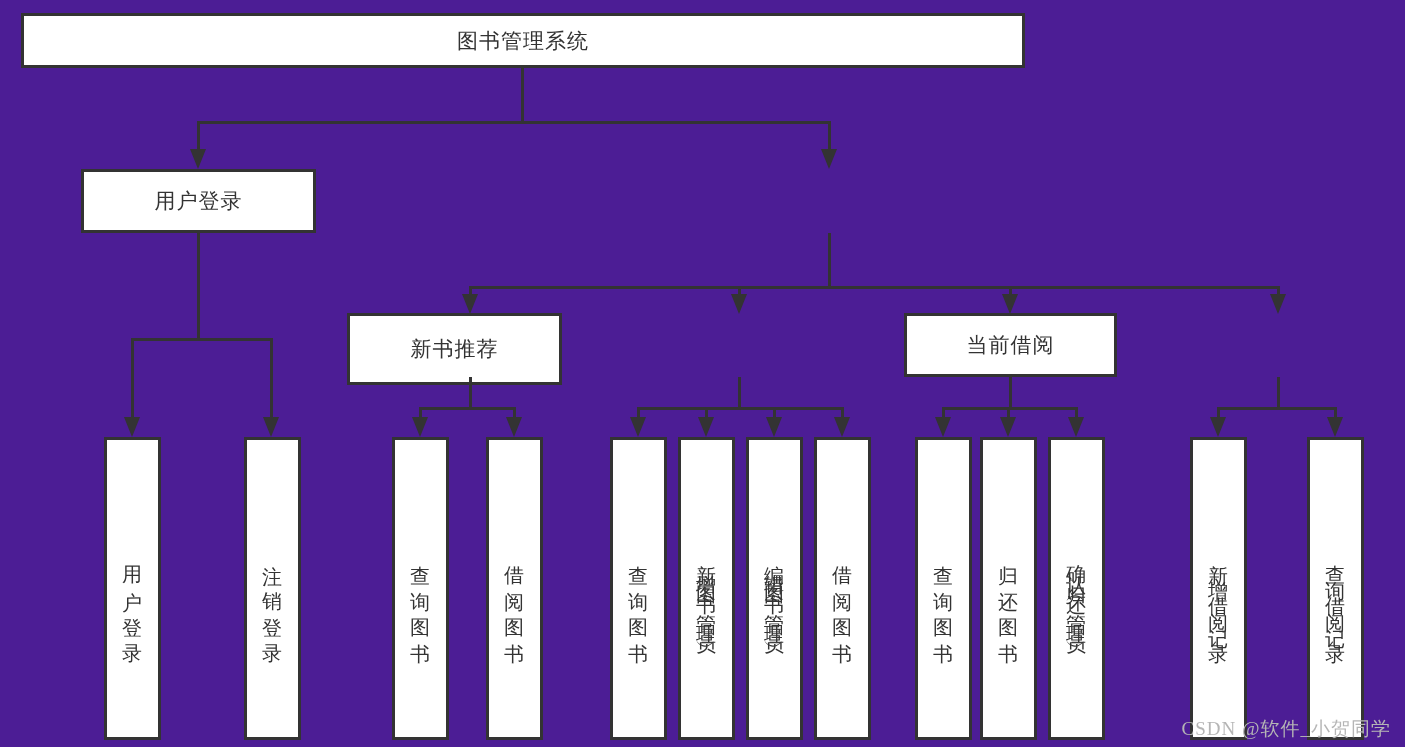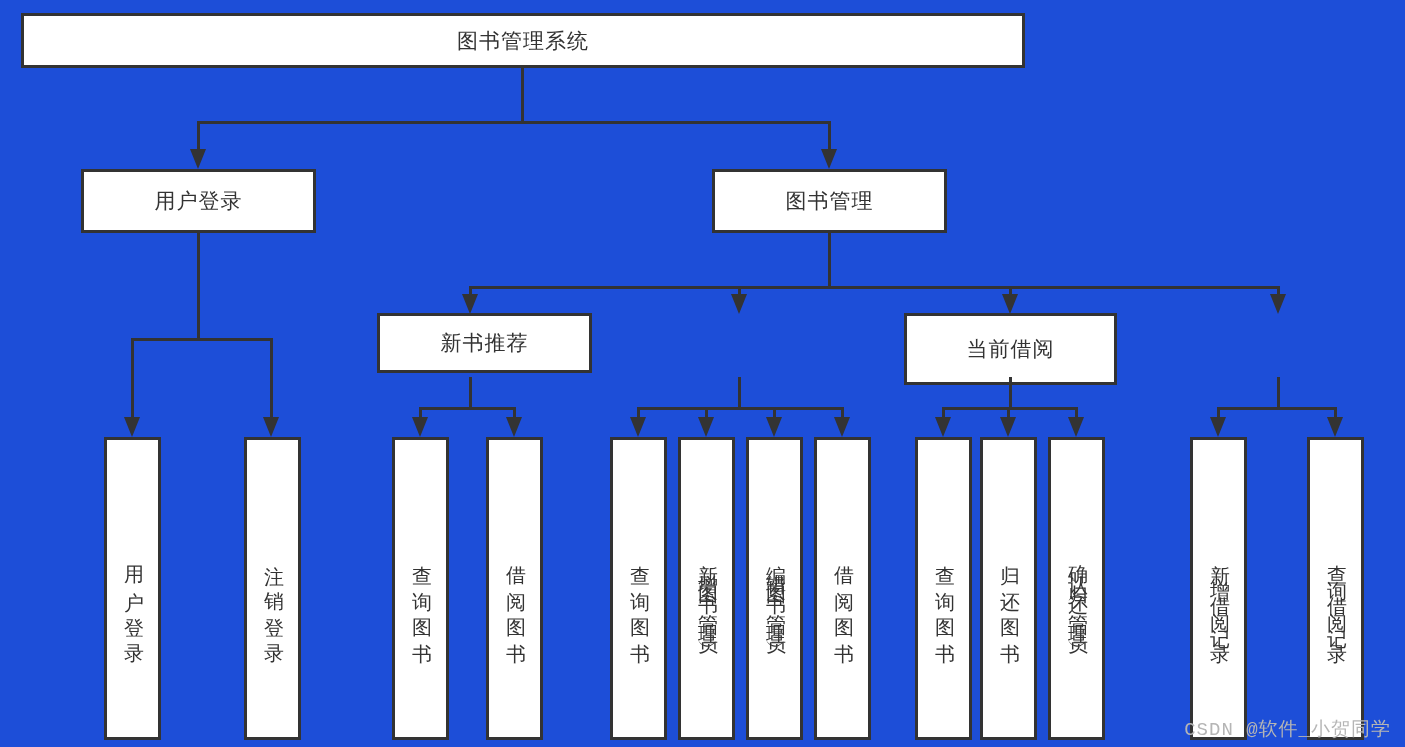--- a/index.html
+++ b/index.html
@@ -1,18 +1,18 @@
 <!DOCTYPE html>
 <html><head>
 <meta charset="utf-8">
 <style>
   html,body{margin:0;padding:0;background:#ffffff;}
   #canvas{
-    position:relative;width:1405px;height:747px;background:#1d4ed8;
-    font-family:Liberation Mono, monospace;color:#333333;
+    position:relative;width:1405px;height:747px;background:#4c1d95;
+    font-family:Liberation Serif, serif;color:#333333;
     overflow:hidden;
   }
   .box{
     position:absolute;box-sizing:border-box;background:#ffffff;
     border:3px solid #333333;display:flex;align-items:center;justify-content:center;
   }
   .box span{font-size:21px;color:#333333;letter-spacing:1px;}
   .leaf{
     position:absolute;box-sizing:border-box;width:57px;height:303px;top:437px;
     background:#ffffff;border:3px solid #333333;
@@ -49,46 +49,43 @@
   <div class="vline" style="left:521px;top:68px;height:53px;"></div>
   <div class="hline" style="left:197px;top:121px;width:634px;"></div>
   <div class="vline" style="left:197px;top:121px;height:30px;"></div>
   <div class="arrow" style="left:190px;top:149px;"></div>
   <div class="vline" style="left:828px;top:121px;height:30px;"></div>
   <div class="arrow" style="left:821px;top:149px;"></div>
 
   <div class="box" style="left:81px;top:169px;width:235px;height:64px;">
     <span>用户登录</span>
   </div>
-  <div class="box" style="left:712px;top:169px;width:235px;height:64px;">
-    <span>图书管理</span>
-  </div>
 
   <div class="vline" style="left:197px;top:233px;height:105px;"></div>
   <div class="hline" style="left:131px;top:338px;width:142px;"></div>
   <div class="vline" style="left:131px;top:338px;height:80px;"></div>
   <div class="arrow" style="left:124px;top:417px;"></div>
   <div class="vline" style="left:270px;top:338px;height:80px;"></div>
   <div class="arrow" style="left:263px;top:417px;"></div>
 
   <div class="vline" style="left:828px;top:233px;height:53px;"></div>
   <div class="hline" style="left:469px;top:286px;width:811px;"></div>
   <div class="vline" style="left:469px;top:286px;height:10px;"></div>
   <div class="arrow" style="left:462px;top:294px;"></div>
   <div class="vline" style="left:738px;top:286px;height:10px;"></div>
   <div class="arrow" style="left:731px;top:294px;"></div>
   <div class="vline" style="left:1009px;top:286px;height:10px;"></div>
   <div class="arrow" style="left:1002px;top:294px;"></div>
   <div class="vline" style="left:1277px;top:286px;height:10px;"></div>
   <div class="arrow" style="left:1270px;top:294px;"></div>
 
-  <div class="box" style="left:377px;top:313px;width:215px;height:60px;">
+  <div class="box" style="left:347px;top:313px;width:215px;height:72px;">
     <span>新书推荐</span>
   </div>
-  <div class="box" style="left:904px;top:313px;width:213px;height:72px;">
+  <div class="box" style="left:904px;top:313px;width:213px;height:64px;">
     <span>当前借阅</span>
   </div>
 
   <div class="vline" style="left:469px;top:377px;height:30px;"></div>
   <div class="hline" style="left:419px;top:407px;width:97px;"></div>
   <div class="vline" style="left:419px;top:407px;height:12px;"></div>
   <div class="arrow" style="left:412px;top:417px;"></div>
   <div class="vline" style="left:513px;top:407px;height:12px;"></div>
   <div class="arrow" style="left:506px;top:417px;"></div>
 

